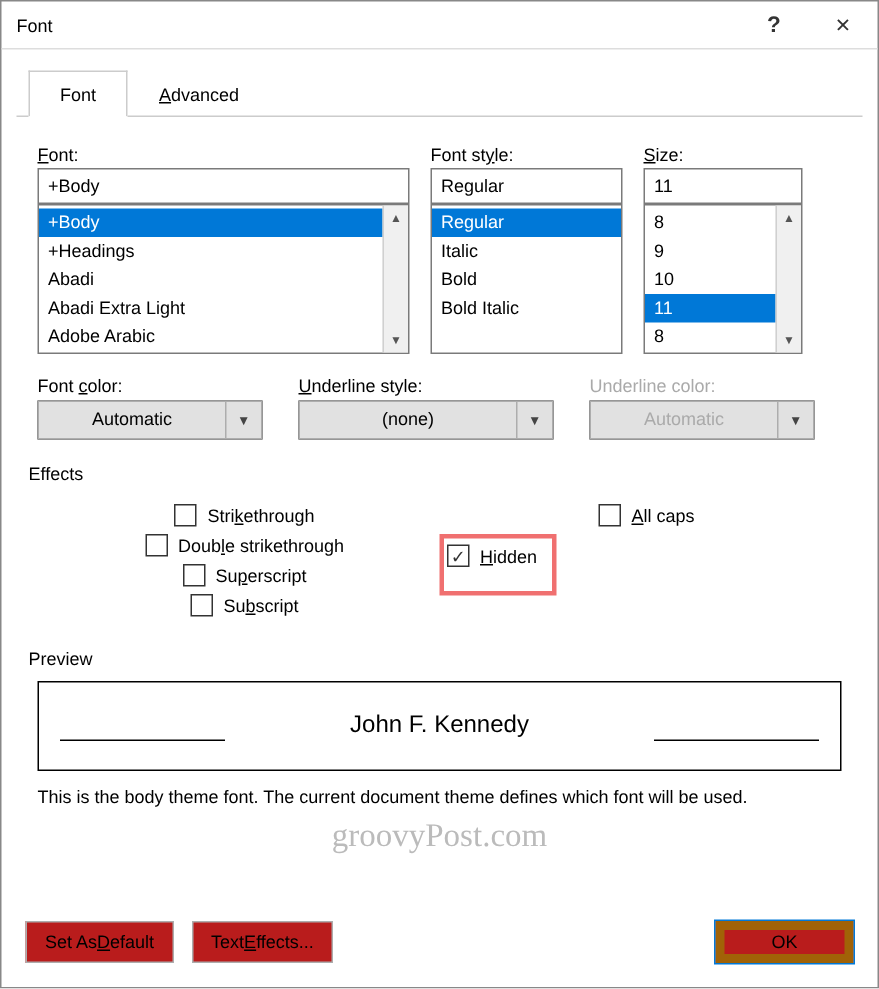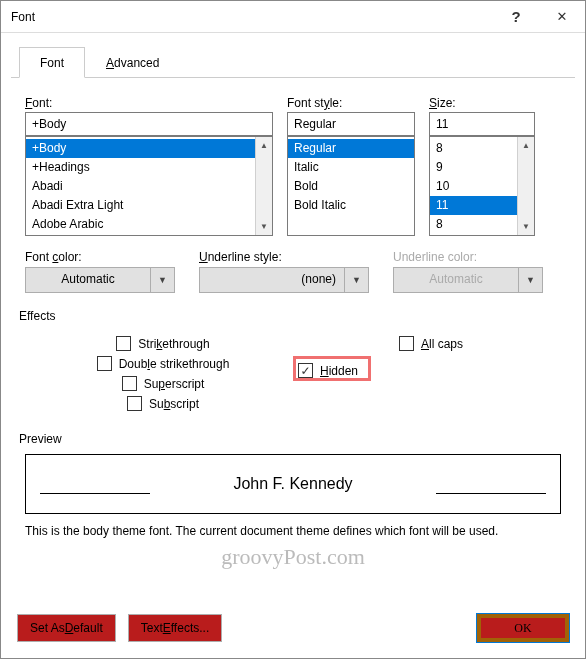--- a/index.html
+++ b/index.html
@@ -36,31 +36,31 @@
 .combo .arrow { width: 24px; border-left: 1px solid #adadad; display:flex; align-items:center; justify-content:center; font-size:9px; color:#444; background:#e1e1e1;}
 .combo.wide { width: 150px; }
 .combo.mid { width: 170px; }
 .combo.disabled .val { color:#aaa; }
 .group-label { font-size: 12px; margin-top: 16px; margin-bottom: 8px; margin-left: -6px;}
 .effects { display: flex; }
 .eff-col { flex: 1; }
 .chk { display: flex; align-items: center; margin: 5px 0 5px 8px; font-size: 12px; justify-content: center; }
 .box { width: 15px; height: 15px; border: 1px solid #333; margin-right: 7px; display:flex; align-items:center; justify-content:center; background:#fff;}
 .box.checked::after { content:"✓"; font-size:12px; line-height:1; color:#333; }
-.highlight { border: 3px solid #f07070; padding: 4px 10px 0 2px; display:inline-flex; }
+.highlight { border: 3px solid #f07070; padding: 4px 10px 16px 2px; display:inline-flex; }
 .preview-box { border: 1px solid #000; height: 60px; display:flex; align-items:center; justify-content:center; margin-top:4px; position:relative;}
 .preview-text { font-size: 16px; }
 .pline { position:absolute; height:0; border-bottom:1px solid #000; width: 110px;}
 .pline.left { left: 14px; top: 38px;}
 .pline.right { right: 14px; top: 38px;}
 .desc { font-size: 12px; margin-top: 10px; }
 .watermark { text-align:center; font-size:22px; color:#bbb; font-family: Georgia, serif; margin-top:6px; }
 .footer { padding: 12px 16px 16px 16px; display:flex; gap:12px; align-items:center;}
 .btn { height: 28px; min-width: 92px; border: 1px solid #adadad; background: #b91c1c; font-size: 12px; padding: 0 12px; display:flex; align-items:center; justify-content:center;}
-.btn.primary { border: 4px solid #a16207; outline: 1px solid #0078d7; font-family: Liberation Serif, serif;}
+.btn.primary { border: 6px solid #a16207; outline: 1px solid #0078d7;}
 .spacer { flex:1; }
 </style>
 </head>
 <body>
 
 <div class="window">
   <div class="titlebar">
     <span class="titlebar-title">Font</span>
     <div class="titlebar-btn help">?</div>
     <div class="titlebar-btn">✕</div>
@@ -129,21 +129,21 @@
       <div style="flex:0 0 160px">
         <div class="dlabel">Font <span class="u">c</span>olor:</div>
         <div class="combo wide">
           <div class="val">Automatic</div>
           <div class="arrow">▼</div>
         </div>
       </div>
       <div style="flex:0 0 180px">
         <div class="dlabel"><span class="u">U</span>nderline style:</div>
         <div class="combo mid">
-          <div class="val" style="text-align:right">(none)</div>
+          <div class="val" style="text-align:center">(none)</div>
           <div class="arrow">▼</div>
         </div>
       </div>
       <div style="flex:0 0 150px">
         <div class="dlabel disabled">Underline color:</div>
         <div class="combo wide disabled">
           <div class="val">Automatic</div>
           <div class="arrow">▼</div>
         </div>
       </div>

